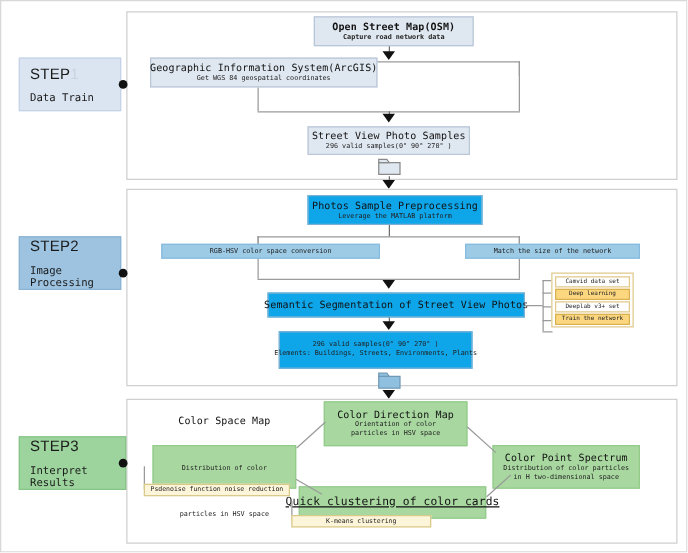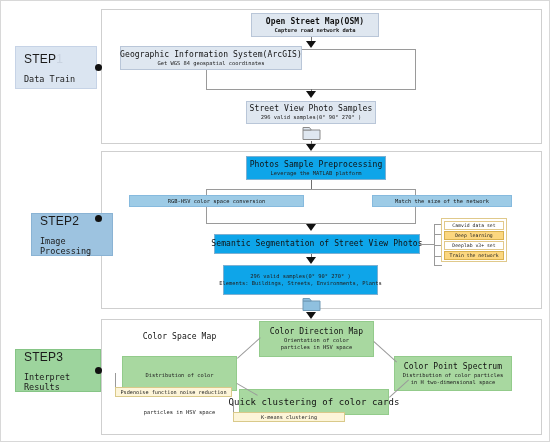--- a/index.html
+++ b/index.html
@@ -74,21 +74,21 @@
   .node .n-sub {
     font-size: 5.4px;
     color: #222;
     line-height: 7px;
     white-space: nowrap;
   }
   .node.pale   { background: #dfe7f0; border: 1px solid #b9c6d8; }
   .node.blue   { background: #0ea5e9; border: 1px solid #7cb0d2; }
   .node.green  { background: #a8d8a0; border: 1px solid #93cb8b; }
 
-  .node.big .n-title { font-size: 9px; line-height: 11px; }
+  .node.big .n-title { font-size: 9px; line-height: 11px; text-decoration: underline; }
 
   
   .pill {
     background: #9dcbe6;
     border: 1px solid #86bade;
     display: flex;
     align-items: center;
     justify-content: center;
     font-size: 5.4px;
     color: #1a1a1a;
@@ -201,21 +201,21 @@
   <svg class="folder" style="left:301px; top:125px;" width="19" height="15" viewBox="0 0 19 15">
     <path d="M1 4 L1 13.5 L18 13.5 L18 4 Z" fill="#dfe7f0" stroke="#8a8a8a" stroke-width="1"></path>
     <path d="M1 4 L1 1.5 L7.5 1.5 L9.3 4 Z" fill="#dfe7f0" stroke="#8a8a8a" stroke-width="1"></path>
   </svg>
 
   <div class="abs vline" style="left:310px; top:140px; width:1px; height:5px;"></div>
   <div class="abs arrow-down" style="left:305px; top:143px;"></div>
 
   <div class="abs step-frame" style="left:100px; top:150px; width:441px; height:158px;"></div>
 
-  <div class="abs step-chip blue2" style="left:14px; top:212px; width:82px; height:43px;margin-left:16px;">
+  <div class="abs step-chip blue2" style="left:14px; top:188px; width:82px; height:43px;">
     <div class="s-title">STEP2</div>
     <div class="s-sub">Image Processing</div>
   </div>
   <div class="abs dot" style="left:94px; top:214px;"></div>
 
   <div class="abs node blue" style="left:245px; top:155px; width:140px; height:24px;">
     <div class="n-title">Photos Sample Preprocessing</div>
     <div class="n-sub">Leverage the MATLAB platform</div>
   </div>
 

